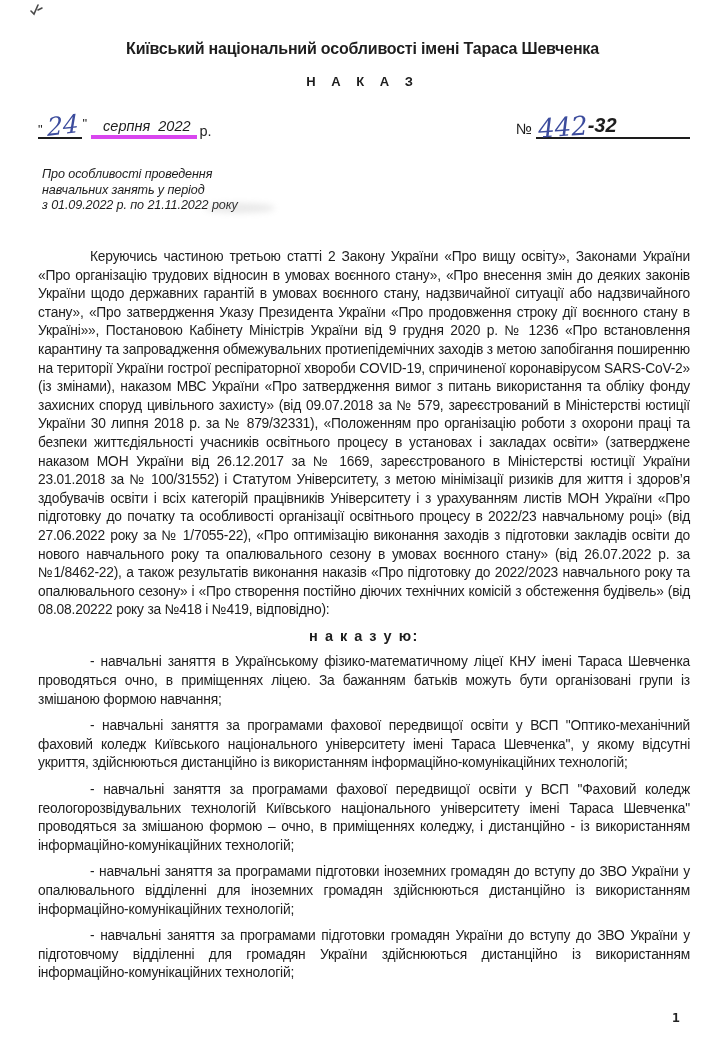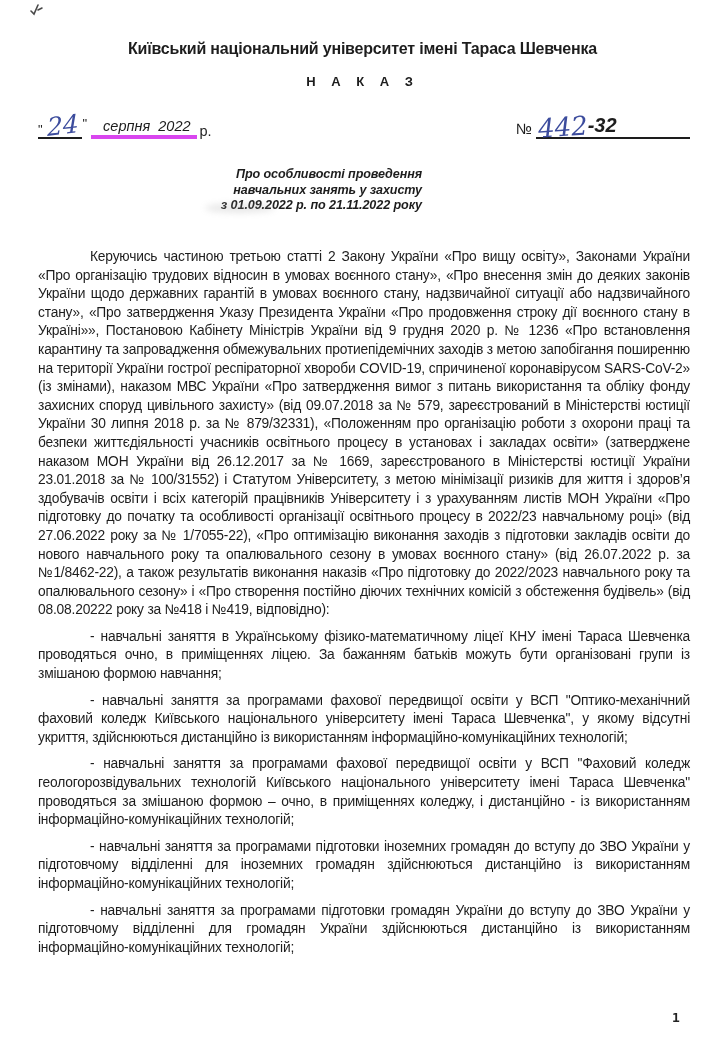--- a/index.html
+++ b/index.html
@@ -53,22 +53,22 @@
   .num-sign{font-size:15px;padding-right:4px;transform:translateY(-2px);}
   .num-slot{
     border-bottom:2px solid #1d1d1d;display:inline-flex;align-items:flex-end;
     min-width:150px;padding:0 2px;
   }
   .hw-num{font-size:26px;line-height:20px;transform:rotate(-4deg);}
   .num-typed{font-weight:bold;font-style:italic;font-size:20px;padding-right:38px;}
 
   .subject{
     position:absolute;top:167px;left:42px;width:380px;
-    font-weight:bold;font-style:italic;
-    font-size:12.6px;line-height:15.5px;letter-spacing:-0.1px;text-align:right;
+    font-weight:normal;font-style:italic;
+    font-size:12.6px;line-height:15.5px;letter-spacing:-0.1px;
   }
   
   .smudge{
     position:absolute;left:205px;top:203px;width:70px;height:10px;
     background:#9a9a9a;opacity:.22;border-radius:50%;filter:blur(3px);
   }
 
   .body-text{
     position:absolute;top:248px;left:38px;width:652px;
     font-size:13.8px;line-height:18.6px;
@@ -91,48 +91,49 @@
 <body>
 
 <div class="page">
 
   <div class="artifact">
     <svg width="14" height="14" viewBox="0 0 14 14">
       <path d="M1 9 L4 12 L8 3 M8 8 L12 6" stroke="#2a2a2a" stroke-width="1.6" fill="none" stroke-linecap="round"></path>
     </svg>
   </div>
 
-  <div class="org-name">Київський національний університет імені Тараса Шевченка</div>
+  <div class="org-name">Київський національний особливості імені Тараса Шевченка</div>
 
   <div class="doc-title">Н А К А З</div>
 
   <div class="dateline">
     <span class="date-left"><span class="day-slot"><span class="quote">"</span><span class="hw hw-day">24</span></span><span class="quote">"</span><span>&nbsp;</span><span class="month-year"> серпня  2022</span><span class="r-suffix">р.</span></span>
 
     <span class="num-right">
       <span class="num-sign">№</span>
       <span class="num-slot">
         <span class="hw hw-num">442</span>
         <span class="num-typed">-32</span>
       </span>
     </span>
   </div>
 
   <div class="subject">
     <div>Про особливості проведення</div>
-    <div>навчальних занять у захисту</div>
+    <div>навчальних занять у період</div>
     <div>з 01.09.2022 р.  по 21.11.2022 року</div>
   </div>
 
   <div class="smudge"></div>
 
   <div class="body-text">
     <p>Керуючись частиною третьою статті 2 Закону України «Про вищу освіту», Законами України «Про організацію трудових відносин в умовах воєнного стану»,  «Про внесення змін до деяких законів України щодо державних гарантій в умовах воєнного стану, надзвичайної ситуації або надзвичайного стану», «Про затвердження Указу Президента України «Про продовження строку дії воєнного стану в Україні»», Постановою Кабінету Міністрів України від 9 грудня 2020 р. № 1236 «Про встановлення карантину та запровадження обмежувальних протиепідемічних заходів з метою запобігання поширенню на території України гострої респіраторної хвороби COVID-19, спричиненої коронавірусом SARS-CoV-2» (із змінами), наказом МВС України «Про затвердження вимог з питань використання та обліку фонду захисних споруд цивільного захисту» (від 09.07.2018 за № 579, зареєстрований в Міністерстві юстиції України 30 липня 2018 р. за № 879/32331), «Положенням про організацію роботи з охорони праці та безпеки життєдіяльності учасників освітнього процесу в установах і закладах освіти» (затверджене наказом МОН України від 26.12.2017 за № 1669, зареєстрованого в Міністерстві юстиції України 23.01.2018 за № 100/31552) і Статутом Університету, з метою мінімізації ризиків для життя і здоров’я здобувачів освіти і всіх категорій працівників Університету і  з урахуванням листів МОН України «Про підготовку до початку та особливості організації освітнього процесу в 2022/23 навчальному році» (від 27.06.2022 року за № 1/7055-22), «Про оптимізацію виконання заходів з підготовки закладів освіти до нового навчального року та опалювального сезону в умовах воєнного стану» (від 26.07.2022 р. за №1/8462-22),  а також результатів виконання наказів  «Про підготовку до 2022/2023 навчального року та опалювального сезону» і «Про створення постійно діючих технічних комісій з обстеження будівель» (від 08.08.20222 року за №418 і №419, відповідно):</p>
+    <p class="order-word">н а к а з у ю:</p>
     <p class="gap">- навчальні заняття в Українському фізико-математичному ліцеї КНУ імені Тараса Шевченка проводяться очно, в приміщеннях ліцею. За бажанням батьків можуть бути організовані групи із змішаною формою навчання;</p>
     <p class="gap">- навчальні заняття за програмами фахової передвищої освіти у ВСП "Оптико-механічний фаховий коледж Київського національного університету імені Тараса Шевченка", у якому відсутні укриття, здійснюються дистанційно із використанням інформаційно-комунікаційних технологій;</p>
     <p class="gap">- навчальні заняття за програмами фахової передвищої освіти у ВСП "Фаховий коледж геологорозвідувальних технологій Київського національного університету імені Тараса Шевченка" проводяться за змішаною формою – очно, в приміщеннях коледжу, і дистанційно - із використанням інформаційно-комунікаційних технологій;</p>
-    <p class="gap">- навчальні заняття за програмами підготовки іноземних громадян до вступу до ЗВО України у підготовчому відділенні для іноземних громадян здійснюються дистанційно із використанням інформаційно-комунікаційних технологій;</p>
+    <p class="gap">- навчальні заняття за програмами підготовки іноземних громадян до вступу до ЗВО України у опалювального відділенні для іноземних громадян здійснюються дистанційно із використанням інформаційно-комунікаційних технологій;</p>
     <p class="gap">- навчальні заняття за програмами підготовки громадян України до вступу до ЗВО України у підготовчому відділенні для громадян України здійснюються дистанційно із використанням інформаційно-комунікаційних технологій;</p>
   </div>
 
   <div class="page-num">1</div>
 
 </div>
 
 </body></html>

